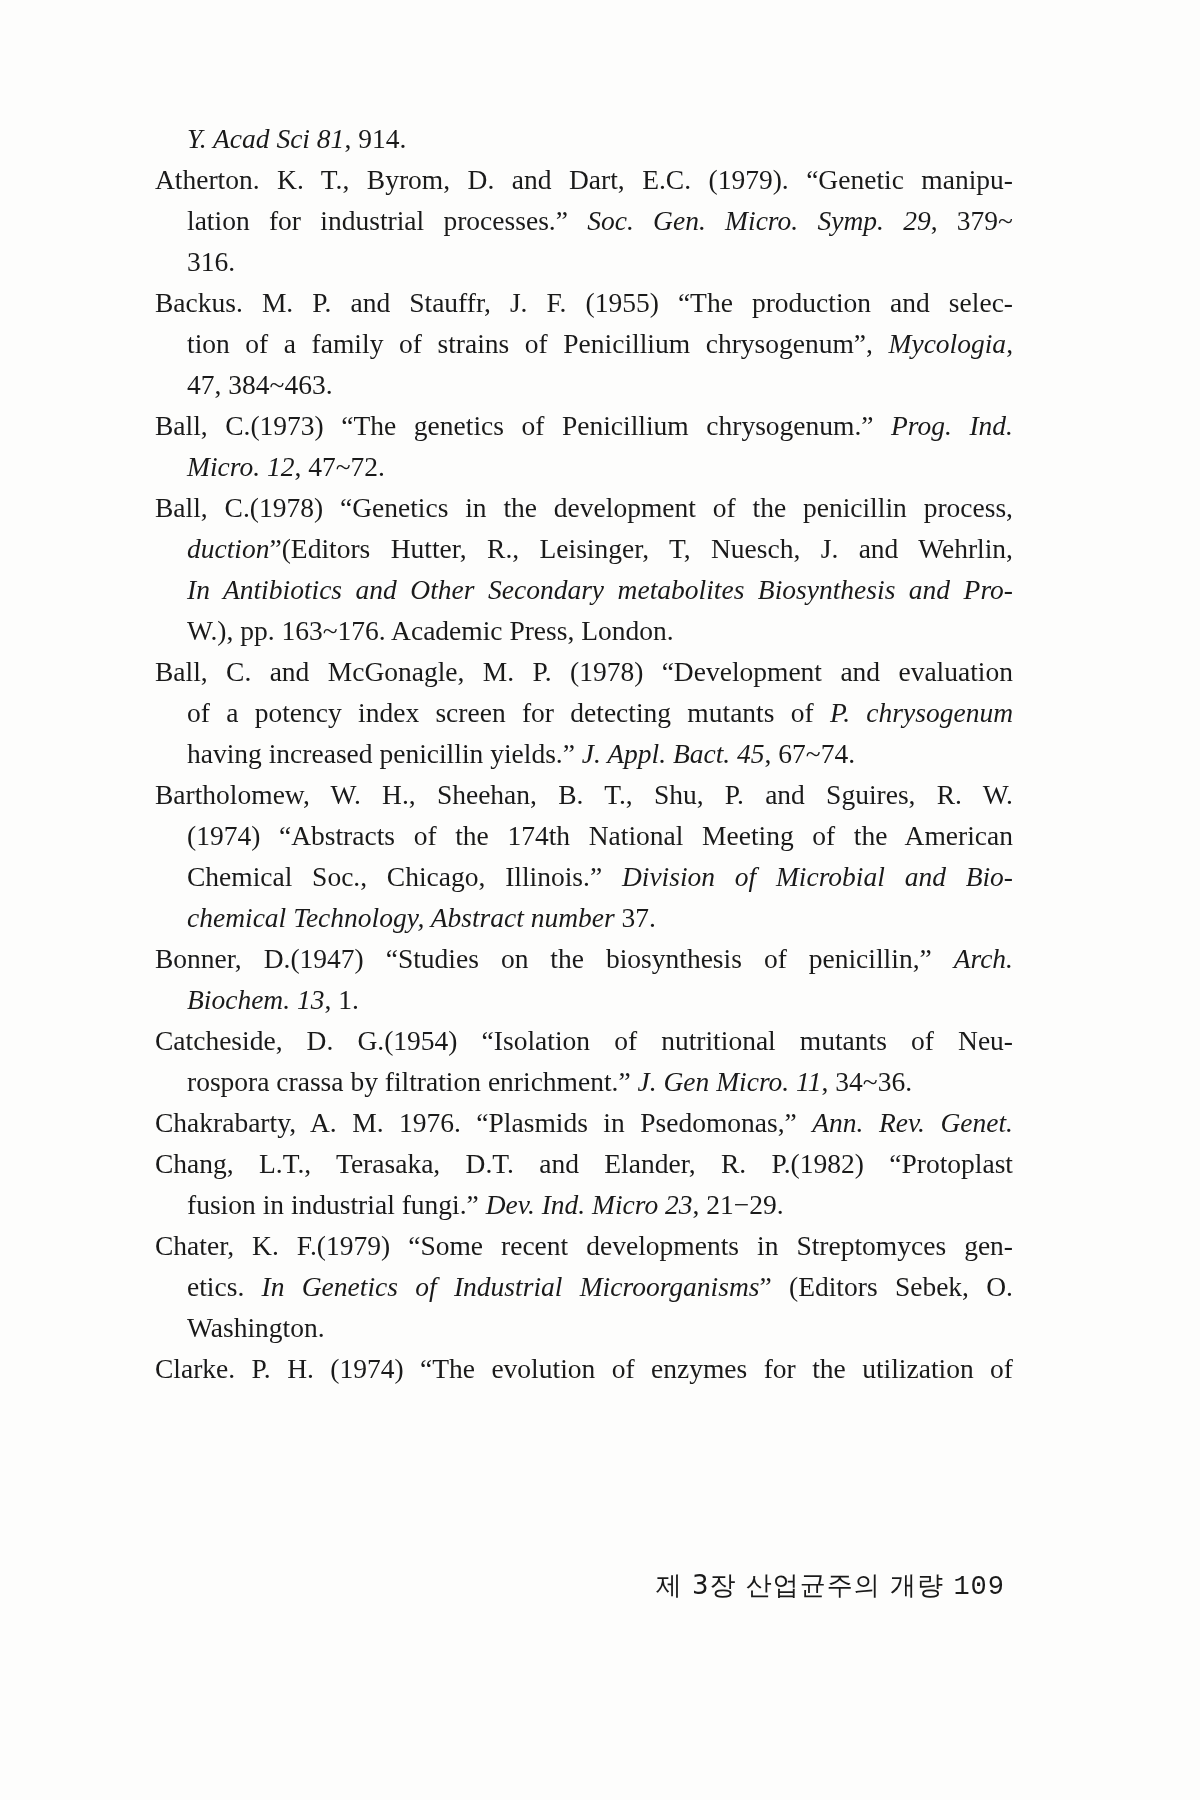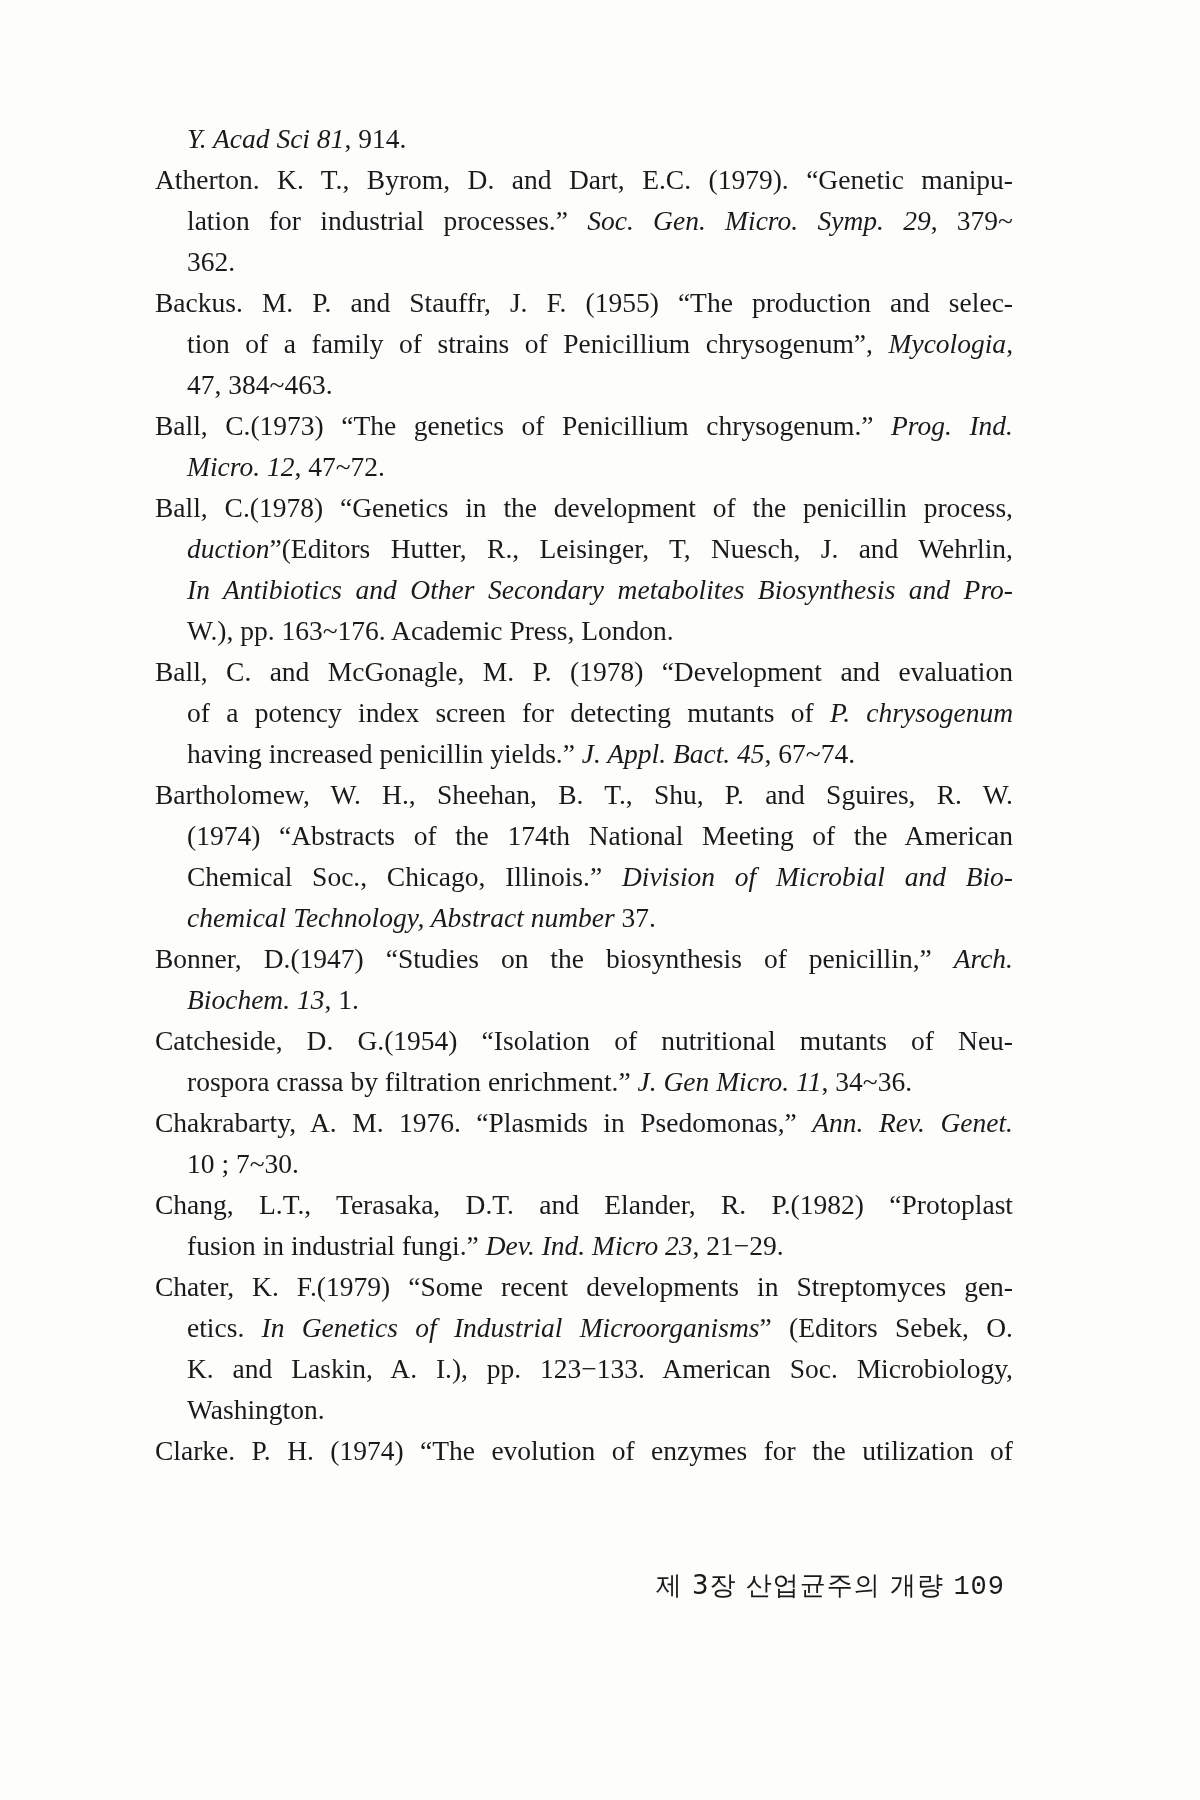--- a/index.html
+++ b/index.html
@@ -47,21 +47,21 @@
 </head>
 <body>
 
 <div class="page" id="ref-list">
     <div>
       <span class="line indent last"><i>Y. Acad Sci 81</i><span>, 914.</span></span>
     </div>
     <div>
       <span class="line"><span>Atherton. K. T., Byrom, D. and Dart, E.C. (1979). “Genetic manipu-</span></span>
       <span class="line indent"><span>lation for industrial processes.” </span><i>Soc. Gen. Micro. Symp. 29</i><span>, 379~</span></span>
-      <span class="line indent last"><span>362.</span></span>
+      <span class="line indent last"><span>316.</span></span>
     </div>
     <div>
       <span class="line"><span>Backus. M. P. and Stauffr, J. F. (1955) “The production and selec-</span></span>
       <span class="line indent"><span>tion of a family of strains of Penicillium chrysogenum”, </span><i>Mycologia</i><span>,</span></span>
       <span class="line indent last"><span>47, 384~463.</span></span>
     </div>
     <div>
       <span class="line"><span>Ball, C.(1973) “The genetics of Penicillium chrysogenum.” </span><i>Prog. Ind.</i></span>
       <span class="line indent last"><i>Micro. 12</i><span>, 47~72.</span></span>
     </div>
@@ -85,30 +85,28 @@
     <div>
       <span class="line"><span>Bonner, D.(1947) “Studies on the biosynthesis of penicillin,” </span><i>Arch.</i></span>
       <span class="line indent last"><i>Biochem. 13</i><span>, 1.</span></span>
     </div>
     <div>
       <span class="line"><span>Catcheside, D. G.(1954) “Isolation of nutritional mutants of Neu-</span></span>
       <span class="line indent last"><span>rospora crassa by filtration enrichment.” </span><i>J. Gen Micro. 11</i><span>, 34~36.</span></span>
     </div>
     <div>
       <span class="line"><span>Chakrabarty, A. M. 1976. “Plasmids in Psedomonas,” </span><i>Ann. Rev. Genet.</i></span>
-      <span class="line indent last"><span>10 ; 7~30.</span></span>
     </div>
     <div>
       <span class="line"><span>Chang, L.T., Terasaka, D.T. and Elander, R. P.(1982) “Protoplast</span></span>
       <span class="line indent last"><span>fusion in industrial fungi.” </span><i>Dev. Ind. Micro 23</i><span>, 21−29.</span></span>
     </div>
     <div>
       <span class="line"><span>Chater, K. F.(1979) “Some recent developments in Streptomyces gen-</span></span>
       <span class="line indent"><span>etics. </span><i>In Genetics of Industrial Microorganisms</i><span>” (Editors Sebek, O.</span></span>
-      <span class="line indent"><span>K. and Laskin, A. I.), pp. 123−133. American Soc. Microbiology,</span></span>
       <span class="line indent last"><span>Washington.</span></span>
     </div>
     <div>
       <span class="line"><span>Clarke. P. H. (1974) “The evolution of enzymes for the utilization of</span></span>
     </div>
   </div>
 
 <div class="footer">
   <span>제 3장</span>
   <span>산업균주의 개량</span>

